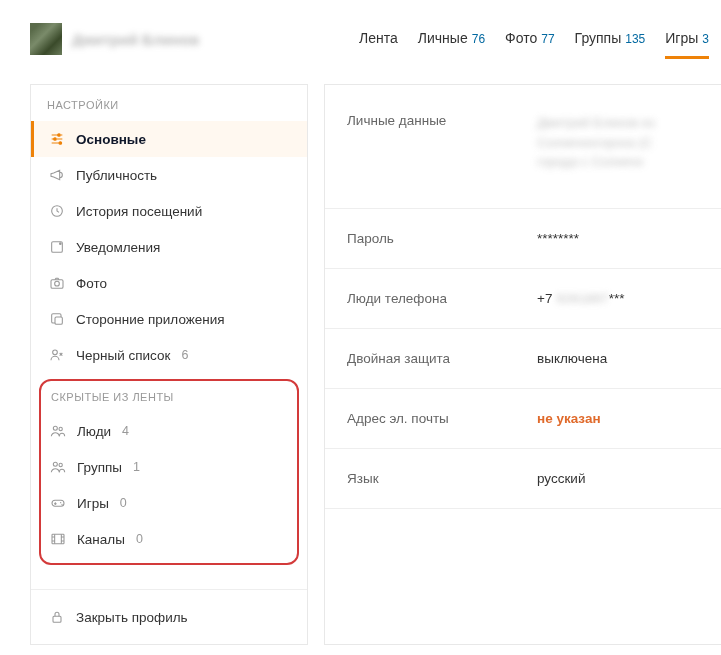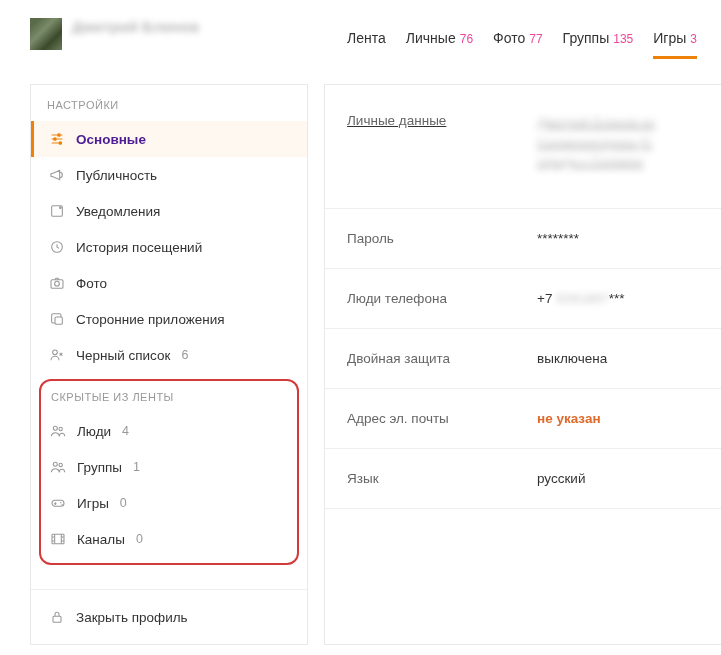--- a/index.html
+++ b/index.html
@@ -11,23 +11,23 @@
     width: 721px;
     height: 655px;
     overflow: hidden;
   }
   .page {
     padding: 18px 0 0 30px;
     width: 721px;
   }
   .header {
     display: flex;
-    align-items: flex-start;
+    align-items: center;
     height: 42px;
-    padding-right: 16px;
+    padding-right: 4px;
   }
   .avatar {
     width: 32px;
     height: 32px;
     background: linear-gradient(135deg,#5a6b4a 15%,#7a8b6a 40%,#3a4a2a 70%,#6b7c5b 100%);
     margin-right: 10px;
   }
   .username-blur {
     color: #999;
     font-size: 15px;
@@ -50,21 +50,21 @@
     align-items: baseline;
     gap: 4px;
     padding-bottom: 10px;
     padding-top: 12px;
     cursor: pointer;
   }
   .topnav .nav-item.active {
     border-bottom: 3px solid #ee8208;
   }
   .topnav .count {
-    color: #ec4899;
+    color: #0369a1;
     font-size: 12px;
   }
 
   .body {
     display: flex;
     margin-top: 24px;
     gap: 16px;
   }
 
   
@@ -89,21 +89,21 @@
     cursor: pointer;
     font-size: 13.5px;
     color: #333;
     border-left: 3px solid transparent;
   }
   .sb-item.active {
     border-left: 3px solid #ee8208;
     background: #fff8f0;
   }
   .sb-item.active .icon svg { stroke: #ee8208; fill: #ee8208; }
-  .sb-item.active .label { color: #4c1d95; font-weight: 600; }
+  .sb-item.active .label { color: #0f172a; font-weight: 600; }
   .sb-item .count { color: #999; margin-left: 1px; font-size: 12.5px; }
   .icon {
     width: 18px;
     height: 18px;
     display: inline-flex;
     align-items: center;
     justify-content: center;
     color: #999;
   }
   .icon svg { width: 16px; height: 16px; stroke: #999; fill: none; stroke-width: 1.6; }
@@ -129,21 +129,21 @@
     padding: 0;
     overflow: hidden;
   }
   .row {
     display: flex;
     align-items: flex-start;
     padding: 22px 22px;
     border-bottom: 1px solid #eee;
     font-size: 13.5px;
   }
-  .row:first-child { padding-top: 28px; padding-bottom: 36px; text-decoration: underline;}
+  .row:first-child { padding-top: 28px; padding-bottom: 36px;}
   .row .k { color: #666; width: 190px; flex: 0 0 190px; }
   .row .v { color: #333; }
   .row .v.warn { color: #e06a2b; font-weight: 600; }
   .blur-lines {
     filter: blur(3.5px);
     color: #aaa;
     line-height: 1.5;
     font-size: 13px;
     opacity: .75;
   }
@@ -203,34 +203,34 @@
               <svg viewBox="0 0 24 24">
                 <path d="M3 10v4l4 1 9 4V5l-9 4z"></path>
                 <path d="M16 8a4 4 0 0 1 0 8"></path>
               </svg>
             </span>
             <span class="label">Публичность</span>
           </div>
           <div class="sb-item">
             <span class="icon">
               <svg viewBox="0 0 24 24">
+                <circle cx="12" cy="12" r="8"></circle>
+                <path d="M12 8v4l3 2"></path>
+              </svg>
+            </span>
+            <span class="label">История посещений</span>
+          </div>
+          <div class="sb-item">
+            <span class="icon">
+              <svg viewBox="0 0 24 24">
                 <rect x="4" y="4" width="16" height="16" rx="2"></rect>
                 <circle cx="17" cy="7" r="2" fill="#999" stroke="none"></circle>
               </svg>
             </span>
             <span class="label">Уведомления</span>
-          </div>
-          <div class="sb-item">
-            <span class="icon">
-              <svg viewBox="0 0 24 24">
-                <circle cx="12" cy="12" r="8"></circle>
-                <path d="M12 8v4l3 2"></path>
-              </svg>
-            </span>
-            <span class="label">История посещений</span>
           </div>
           <div class="sb-item">
             <span class="icon">
               <svg viewBox="0 0 24 24">
                 <rect x="3" y="7" width="18" height="13" rx="2"></rect>
                 <circle cx="12" cy="13" r="3.5"></circle>
                 <path d="M9 7l1.5-2h3L15 7"></path>
               </svg>
             </span>
             <span class="label">Фото</span>

